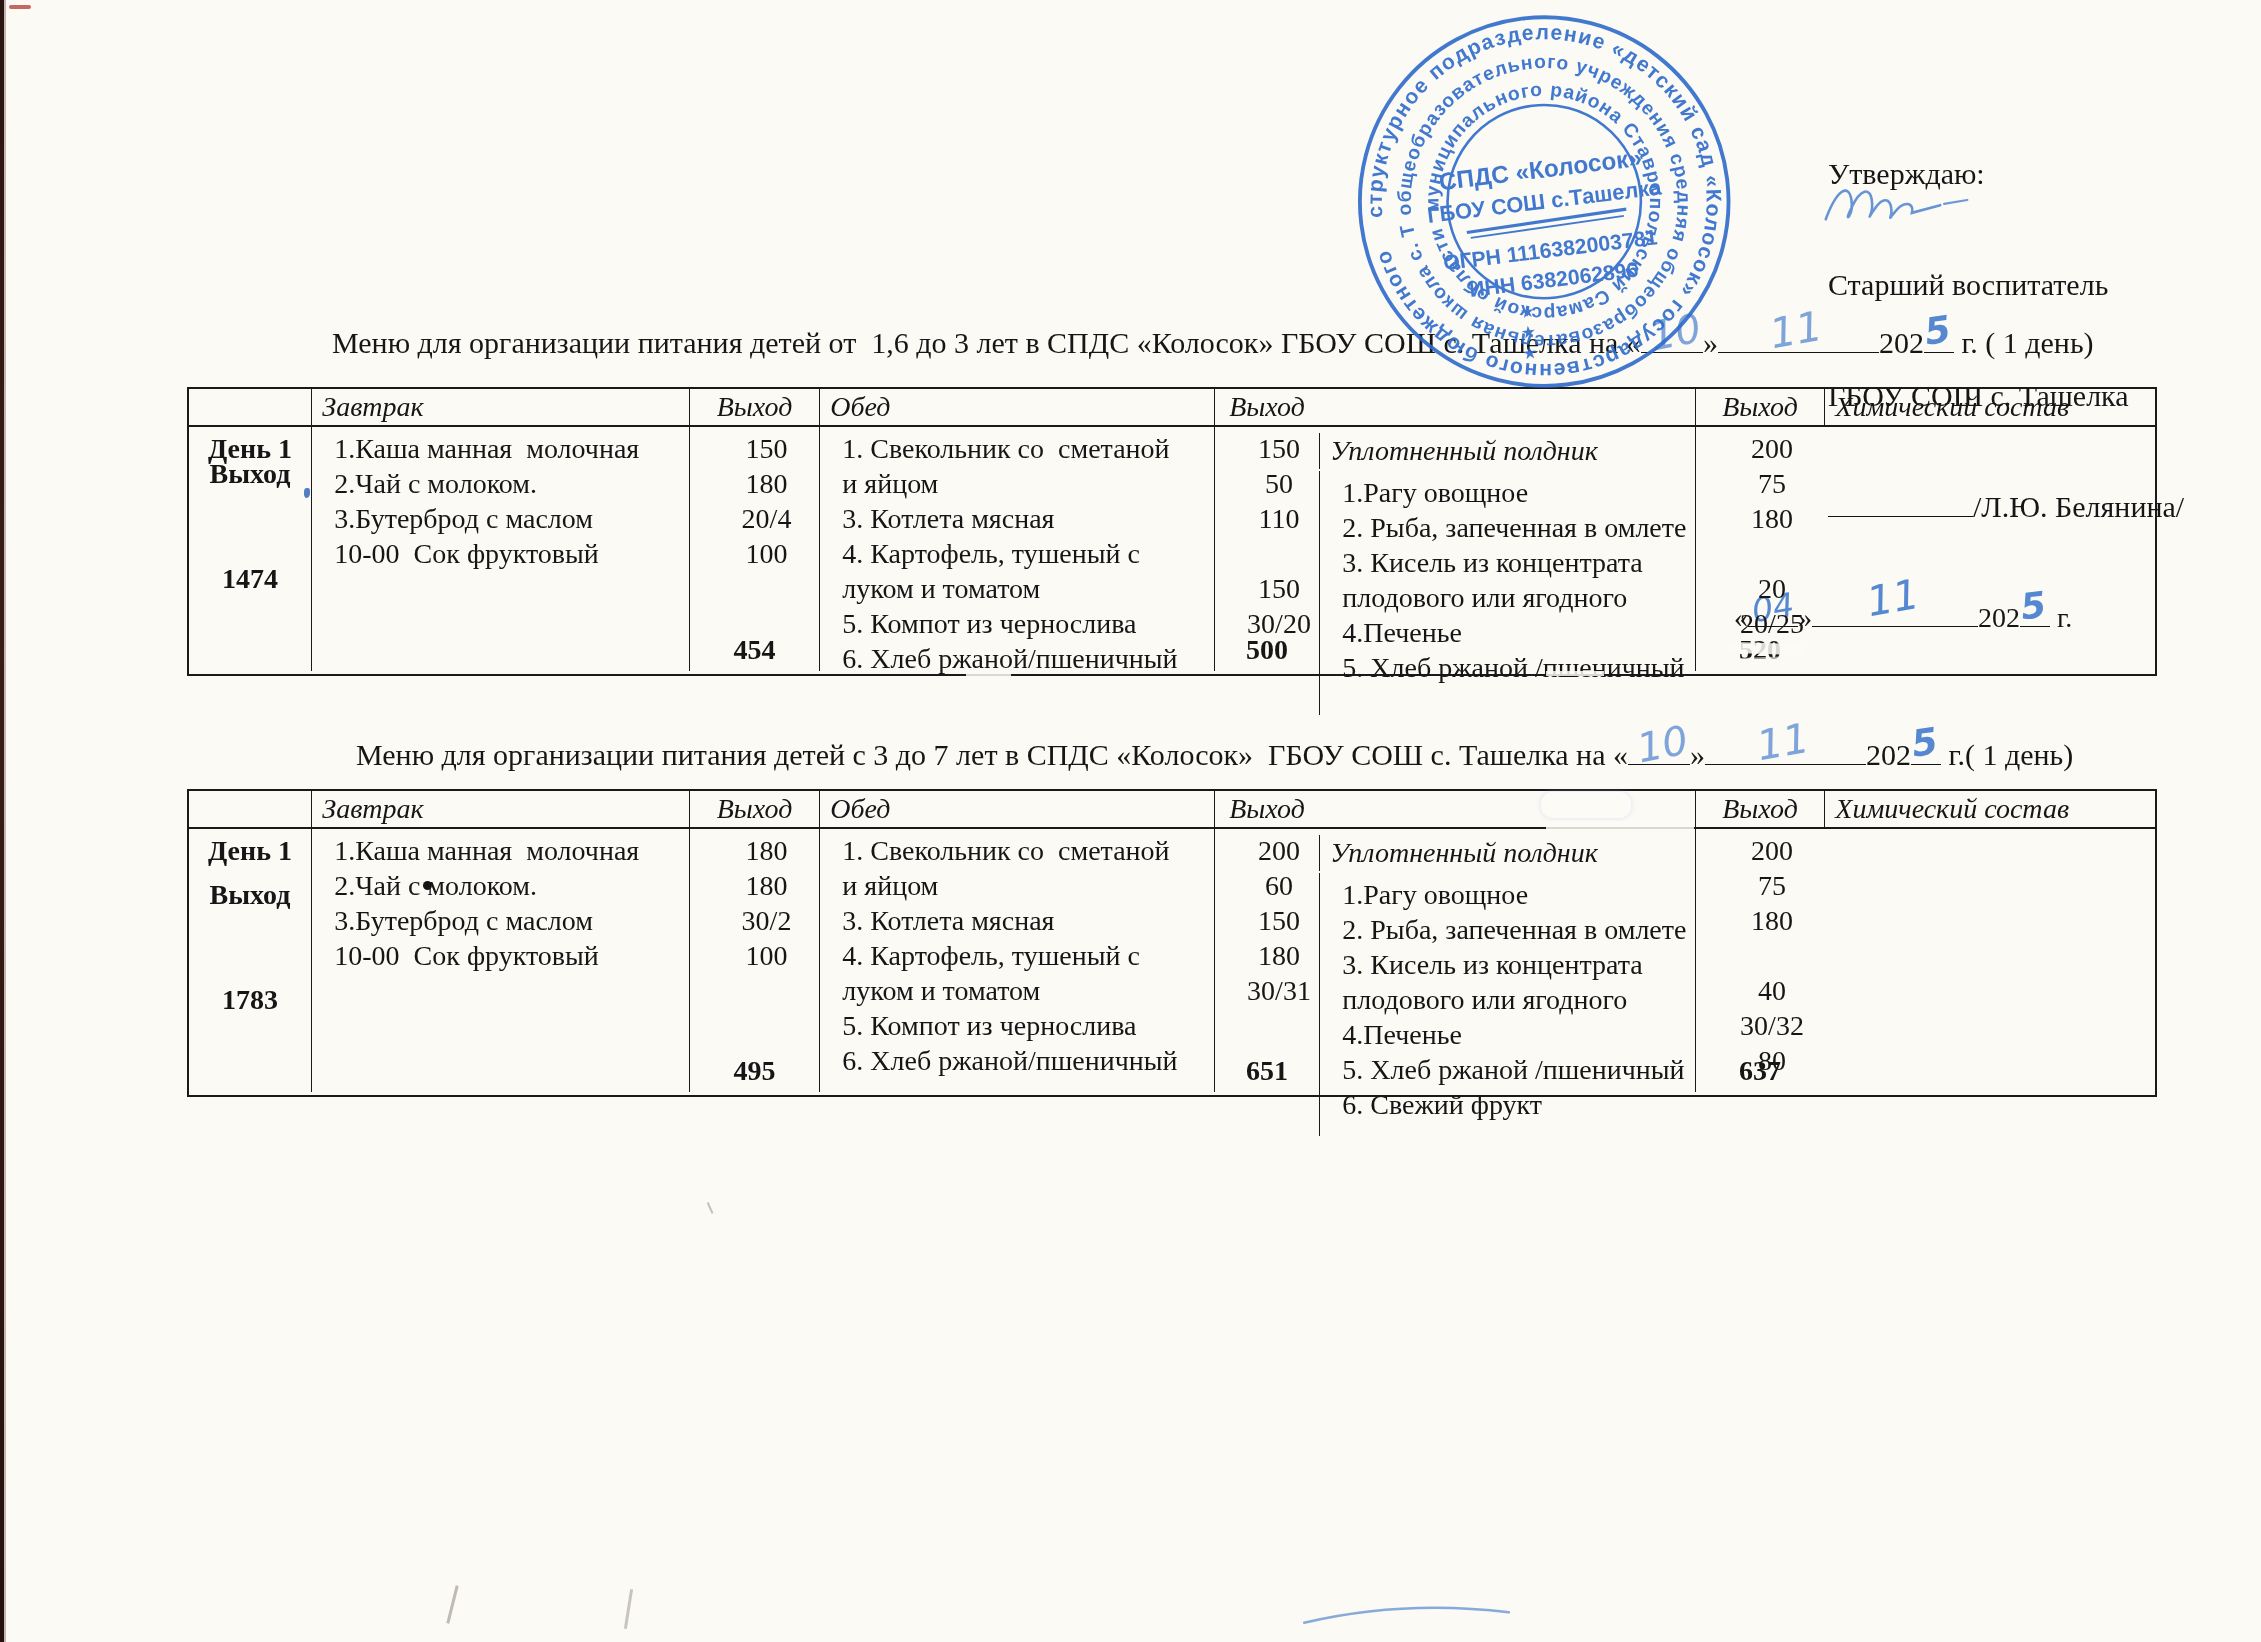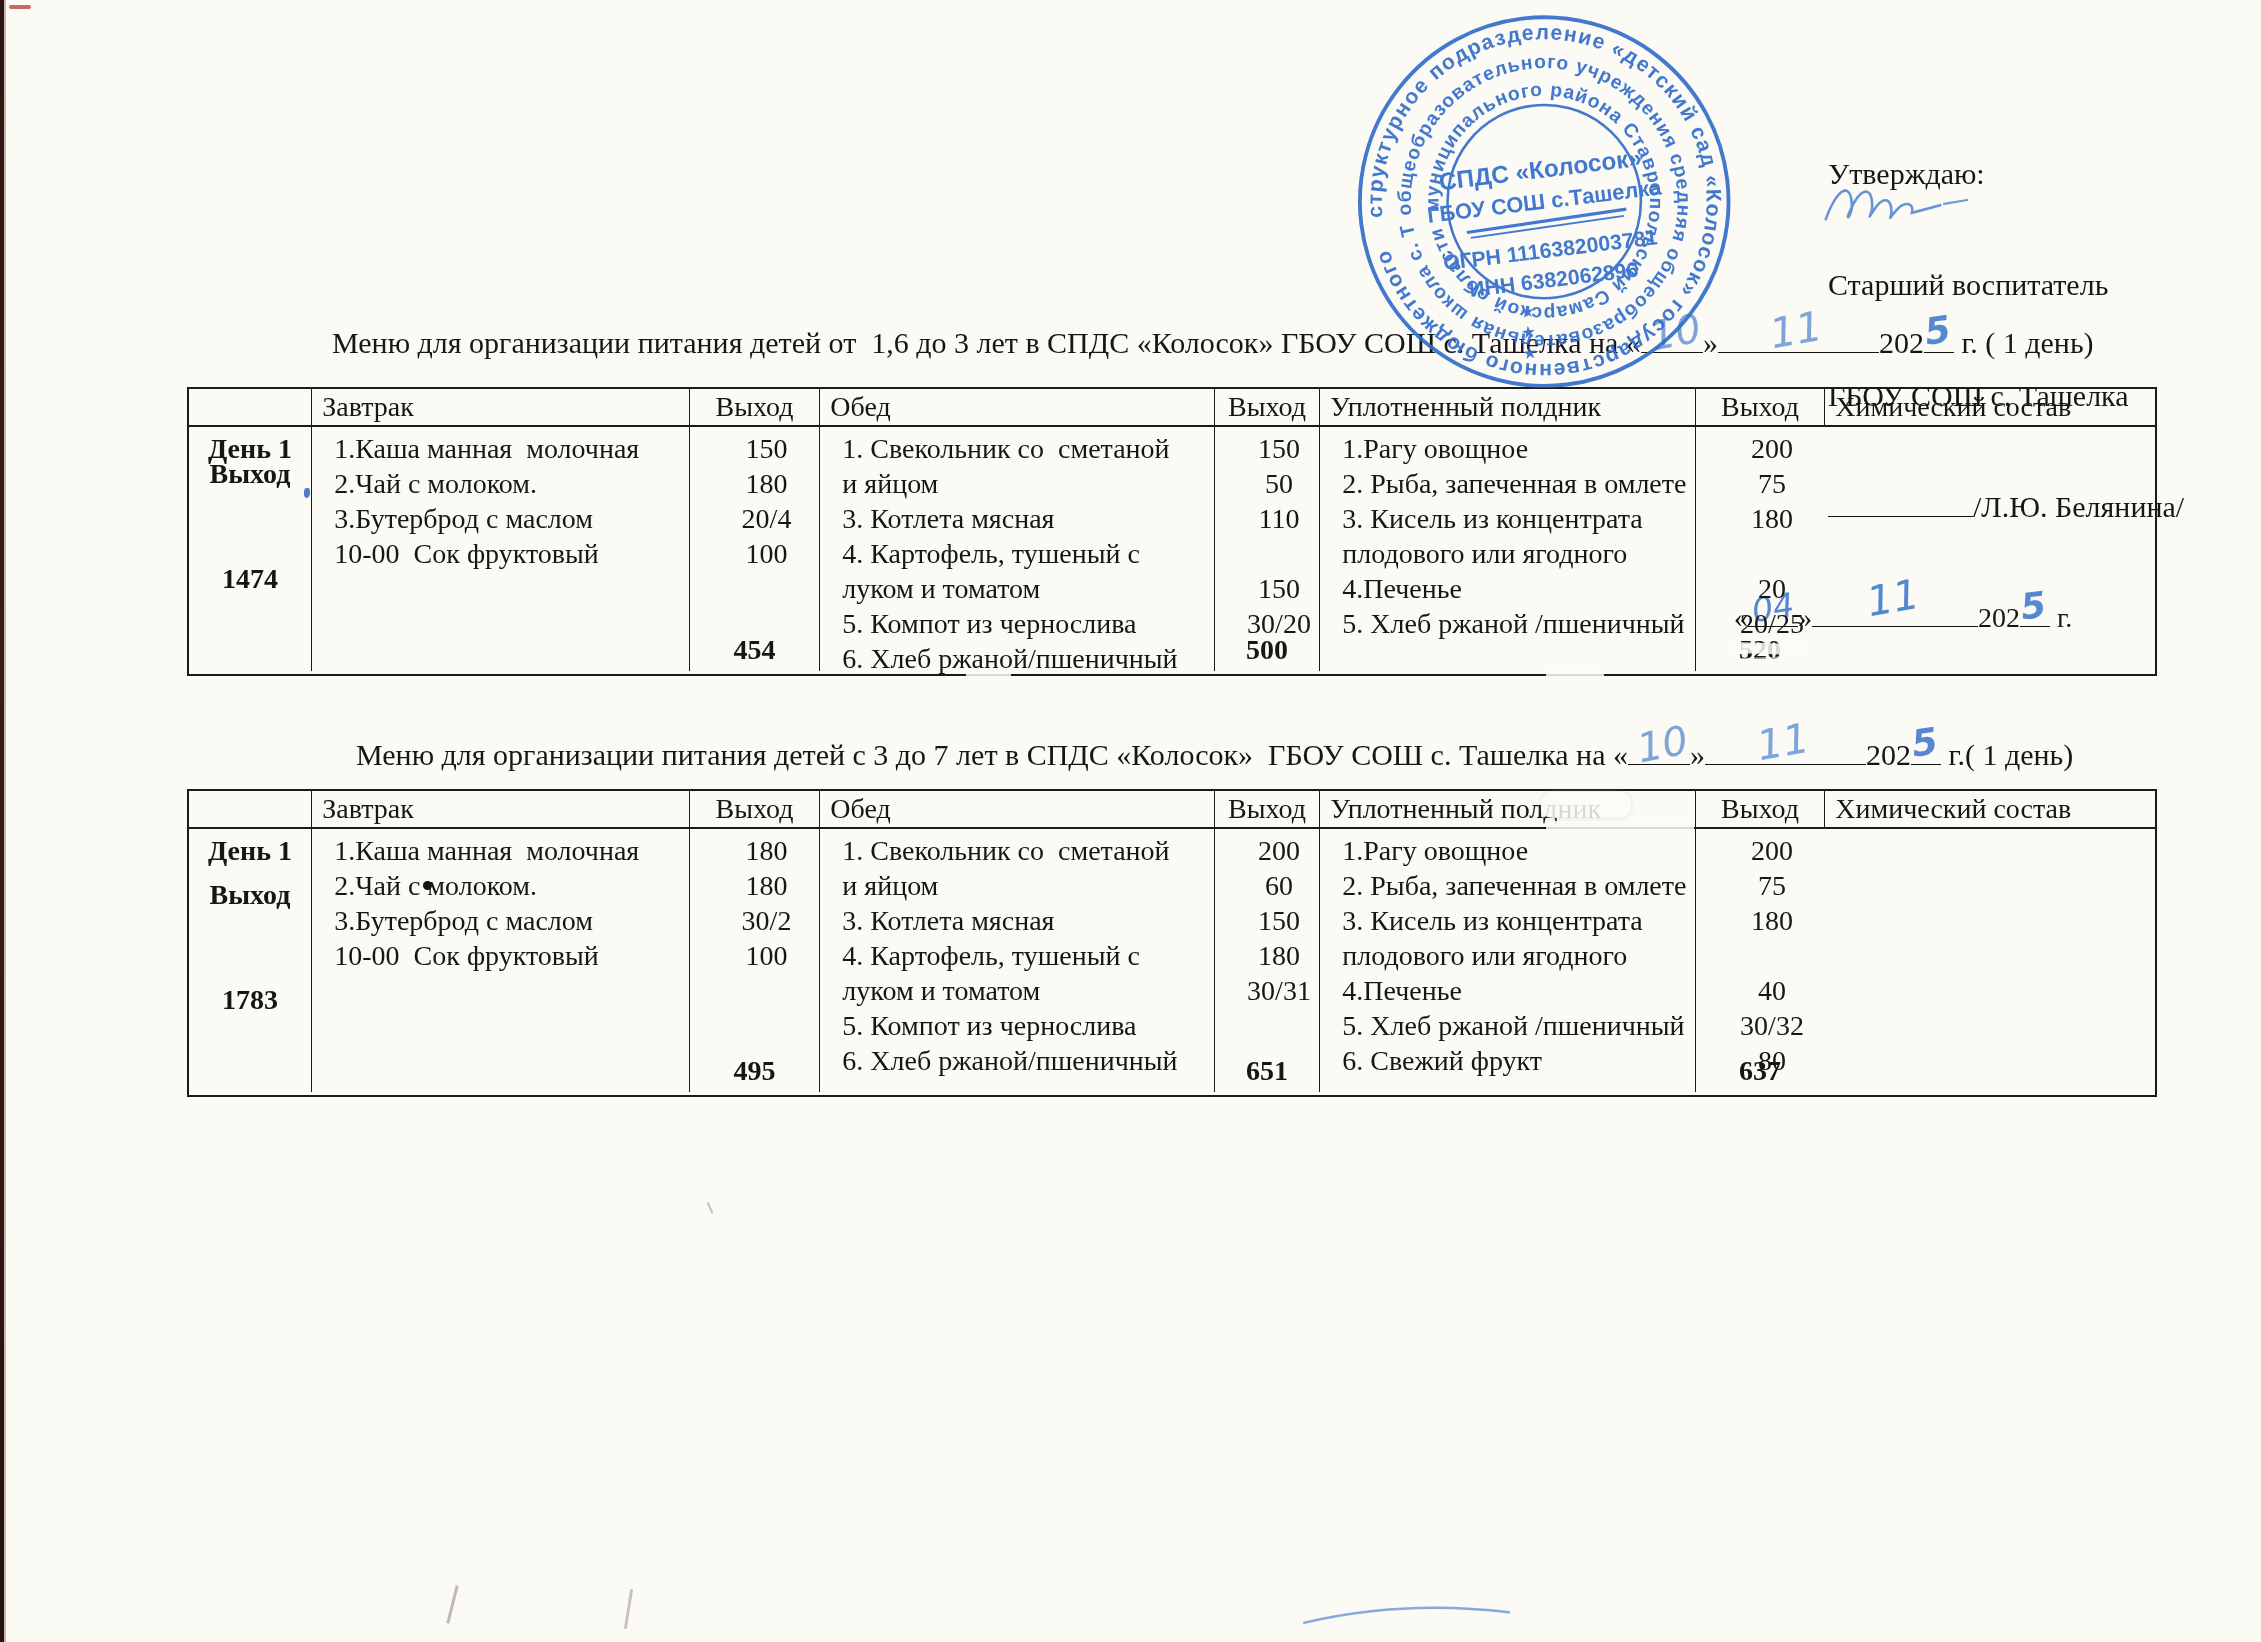--- a/index.html
+++ b/index.html
@@ -35,24 +35,24 @@
   .tbl{position:absolute;left:187px;width:1966px;border:2.6px solid #1a1a1a;background:transparent;}
   .hdr,.bdy{position:relative;width:100%;}
   .hdr{height:36px;border-bottom:2.6px solid #1a1a1a;}
   .cell{position:absolute;top:0;height:100%;box-sizing:border-box;font-size:28px;}
   .cell.bl{border-left:1.9px solid #1a1a1a;}
   .c0{left:0;width:122px;}
   .c1{left:122px;width:378px;}
   .c2{left:500px;width:130px;}
   .c3{left:630px;width:395px;}
   .c4{left:1025px;width:105px;}
-  .c5{left:1130px;width:376px;}
+  .c5{left:1130px;width:376px;margin-top:44px;}
   .c6{left:1506px;width:129px;}
   .c7{left:1635px;width:331px;}
-  .hcell{line-height:35px;white-space:pre;}
+  .hcell{line-height:35px;white-space:pre;font-style:italic;}
   .hcell.pl{padding-left:10.3px;}
   .hcell.ctr{text-align:center;}
   .lines{position:absolute;left:12px;top:3.9px;width:100%;}
   .lines div{height:35px;line-height:35px;white-space:pre;}
   .lines.items div{padding-left:10.3px;}
   .lines.vals div{text-align:center;}
   .cell-total{position:absolute;bottom:5.2px;width:100%;text-align:center;font-weight:bold;white-space:pre;}
   .day-top{position:absolute;top:3.9px;width:100%;text-align:center;font-weight:bold;line-height:35px;white-space:pre;}
   .day-bottom{position:absolute;bottom:5.2px;width:100%;text-align:center;font-weight:bold;line-height:35px;white-space:pre;}
   

